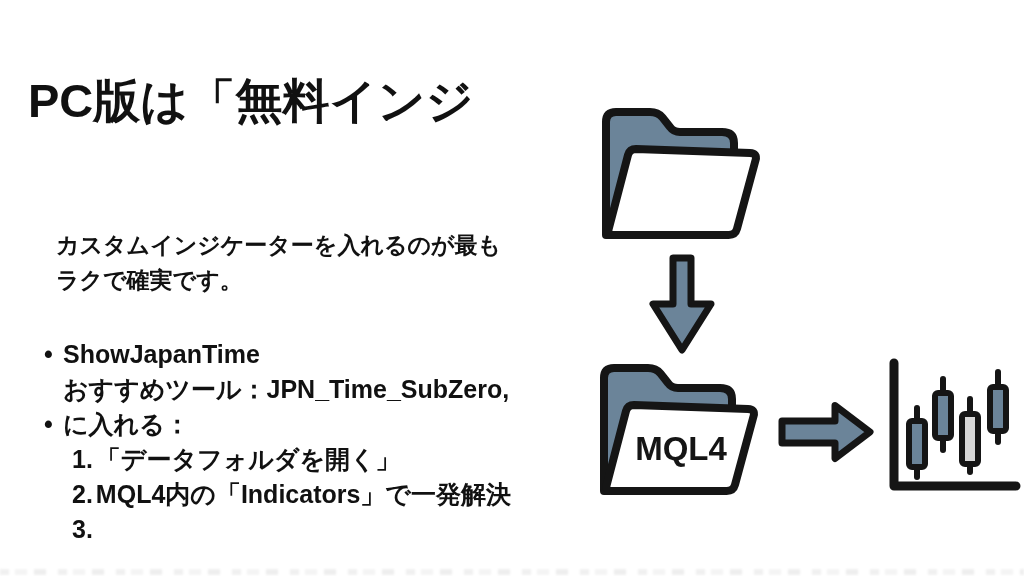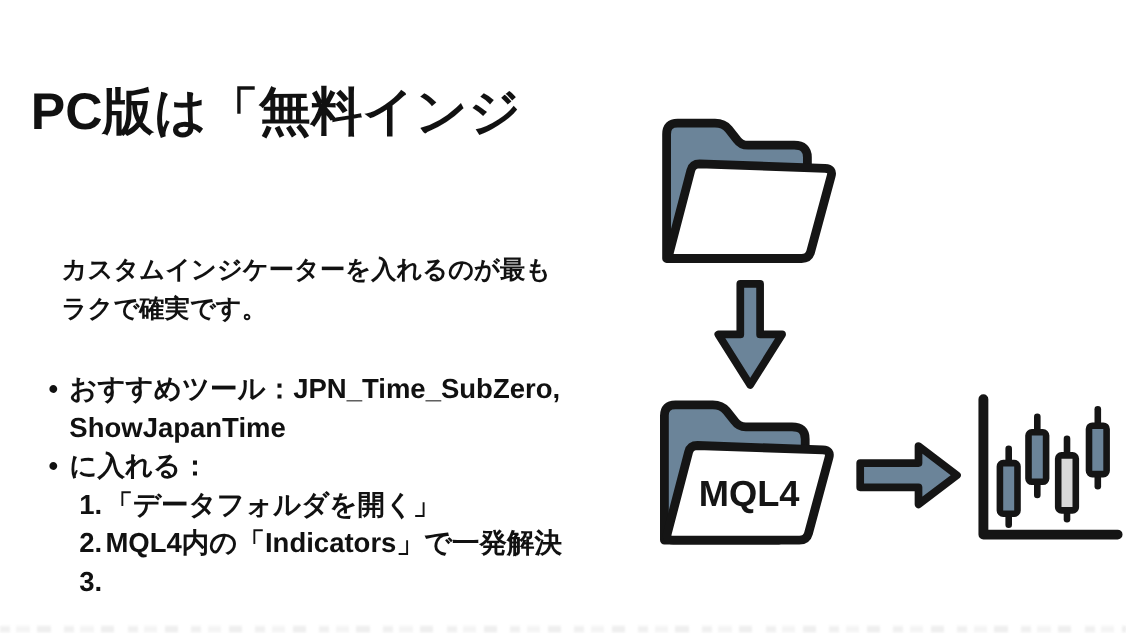--- a/index.html
+++ b/index.html
@@ -65,22 +65,22 @@
   <p class="intro">
     <span>カスタムインジケーターを入れるのが最も</span>
     <span>ラクで確実です。</span>
   </p>
 
   <div class="list">
 
     <div class="bullet-row">
       <span class="dot">•</span>
       <div class="bullet-text">
+        <span>ShowJapanTime</span>
         <span>おすすめツール：JPN_Time_SubZero,</span>
-        <span>ShowJapanTime</span>
       </div>
     </div>
 
     <div class="bullet-row">
       <span class="dot">•</span>
       <div class="bullet-text">
         <span>に入れる：</span>
       </div>
     </div>
 

